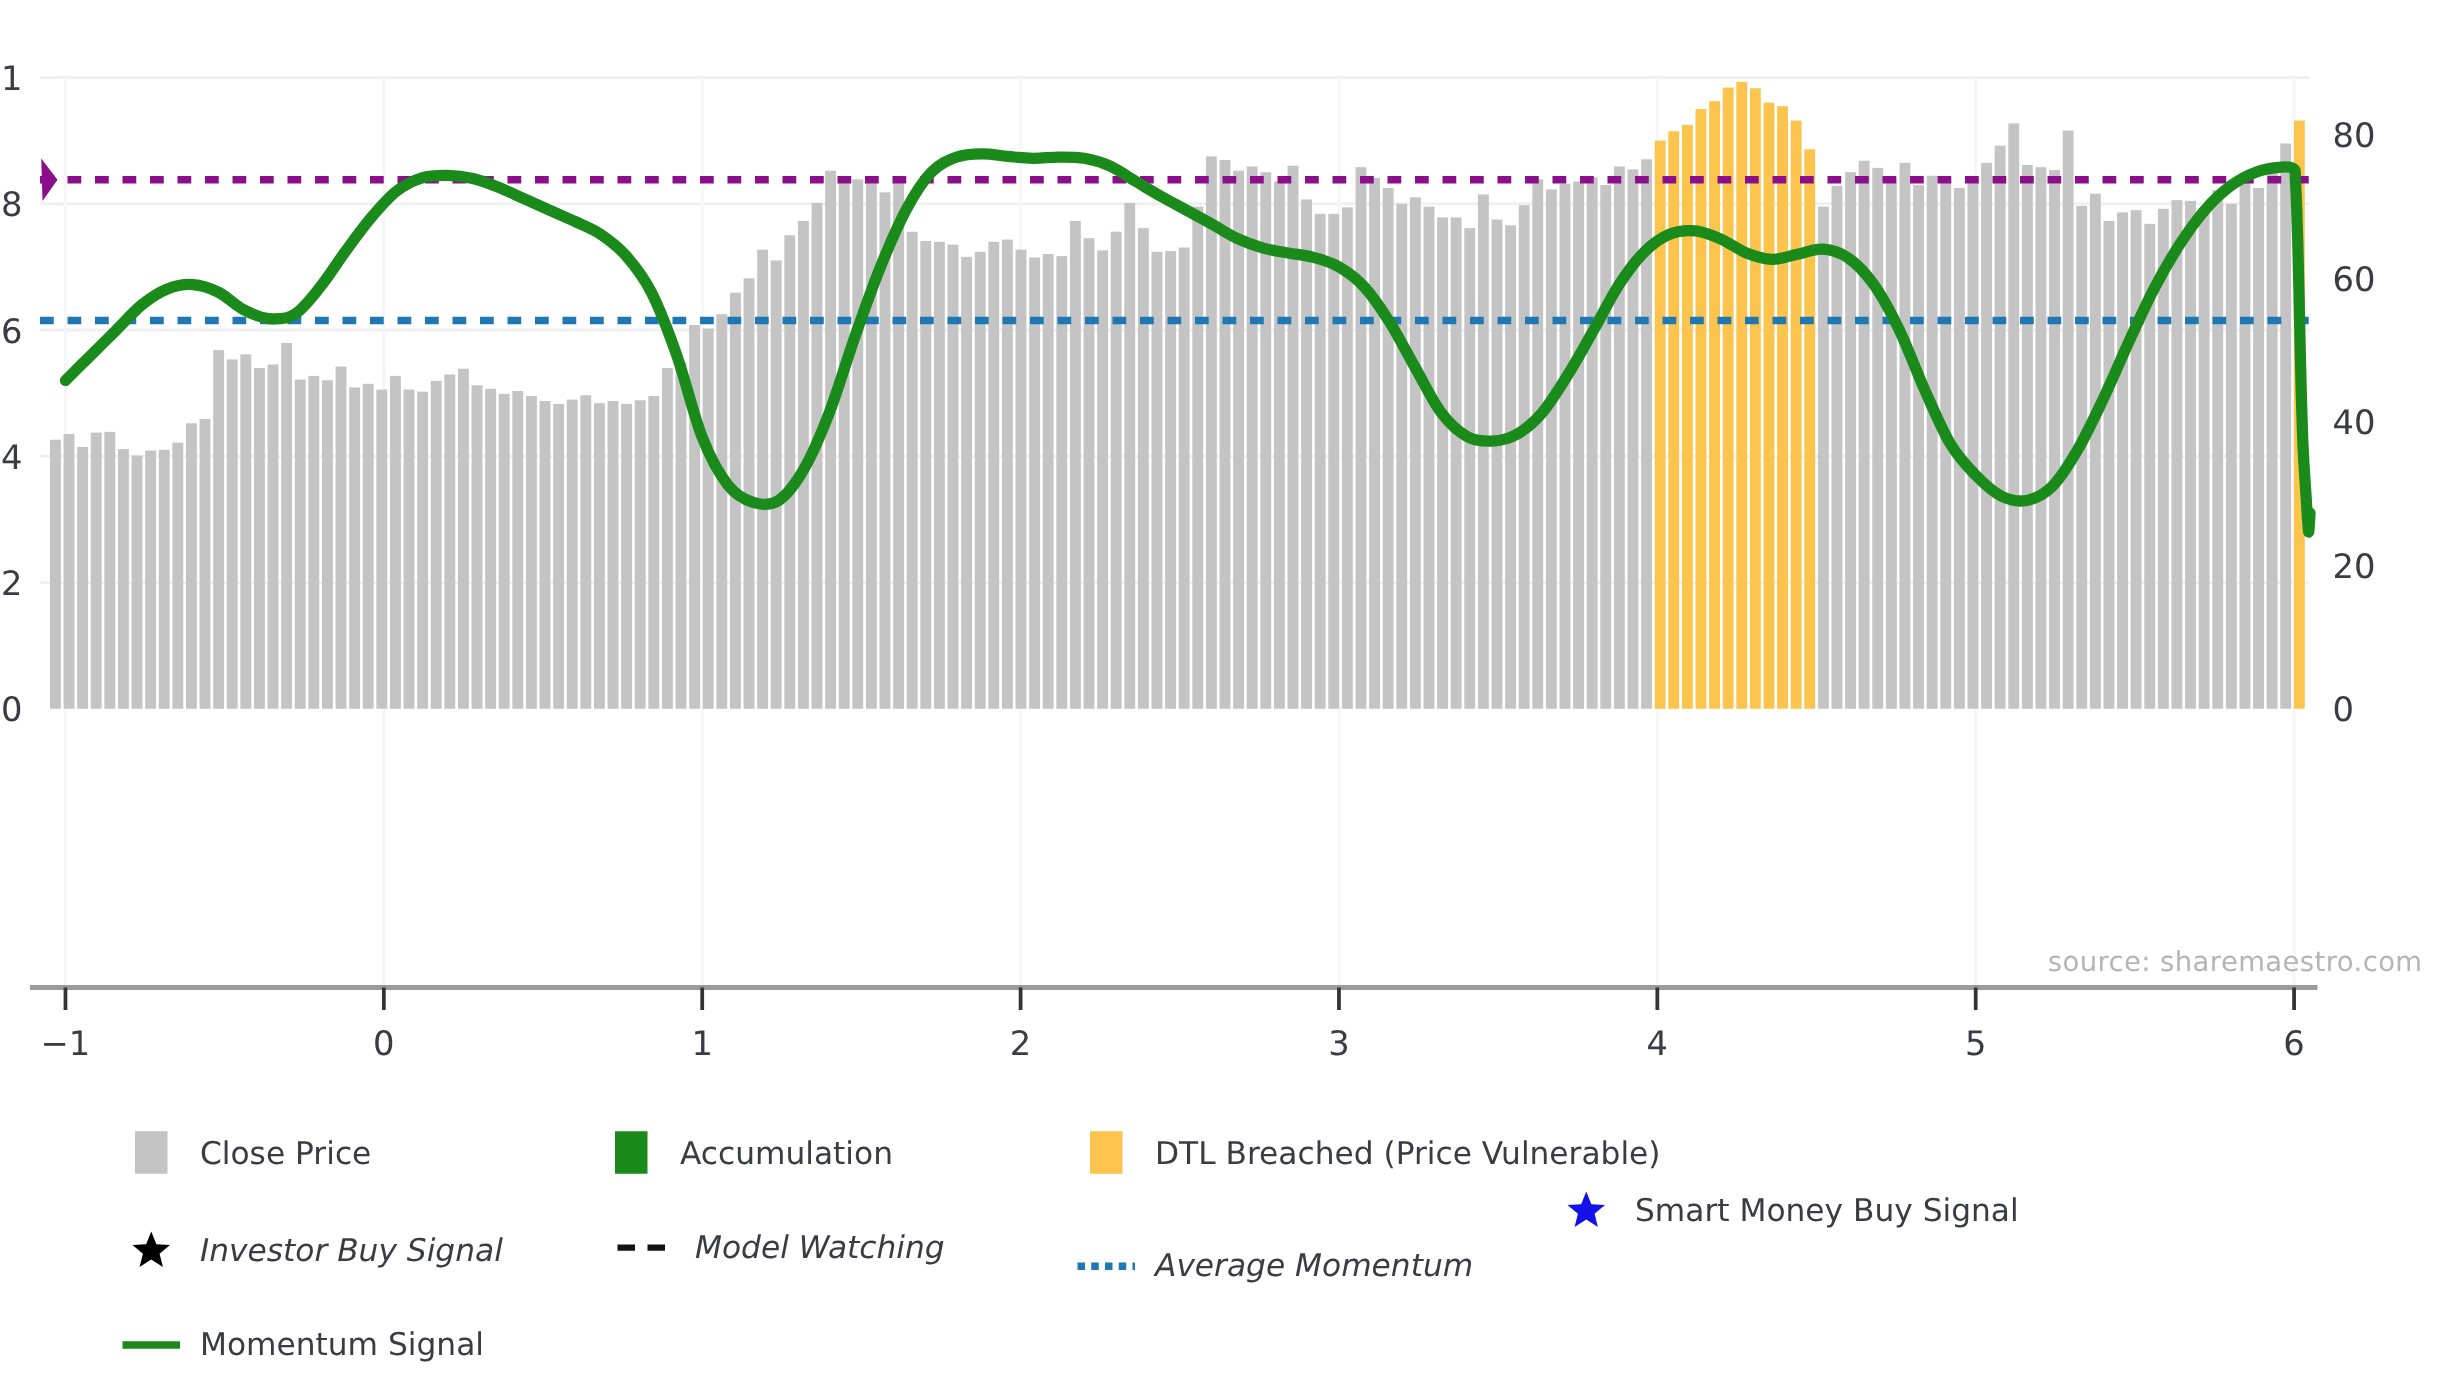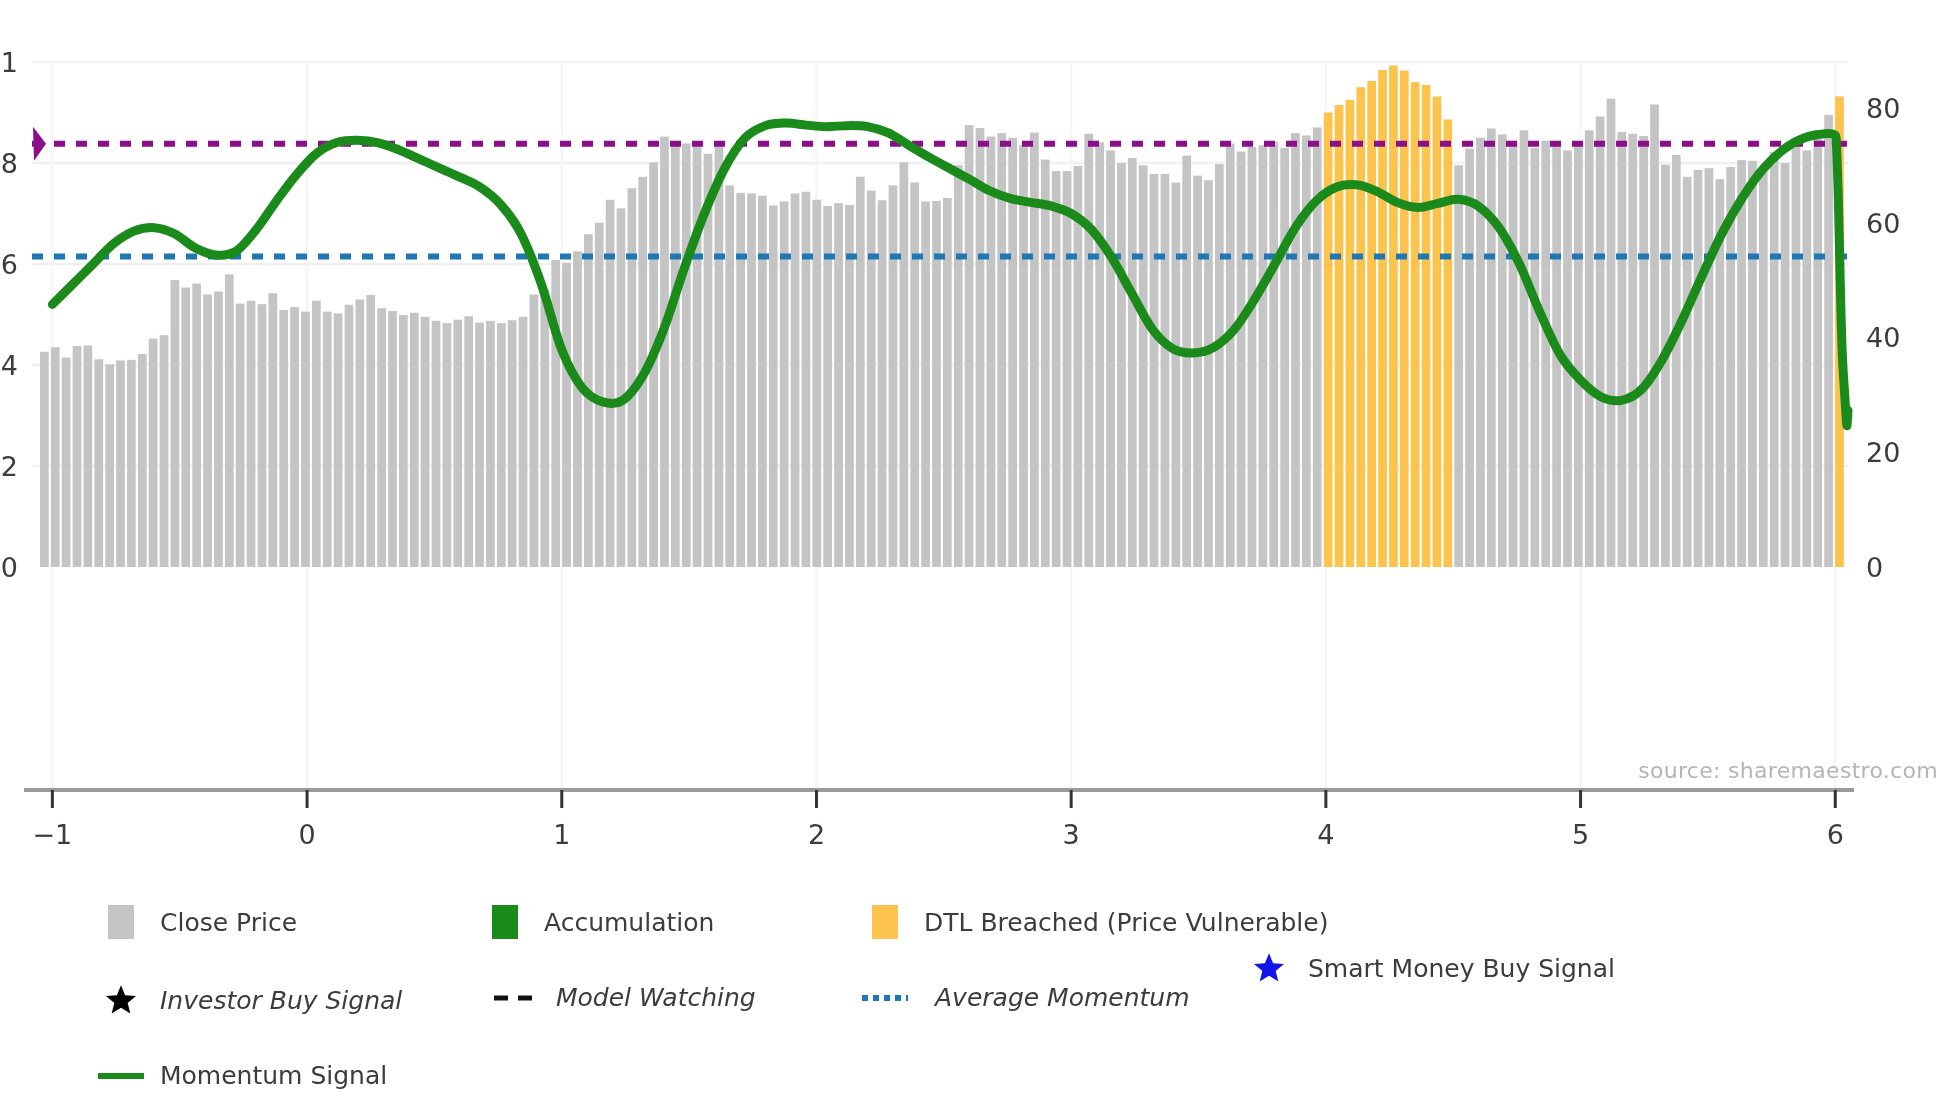--- a/index.html
+++ b/index.html
@@ -288,21 +288,21 @@
           <span class="legend-text">Investor Buy Signal</span>
         </div>
         <div class="legend-item" style="position: absolute; left: 492px; top: 39px;">
           <div class="mark">
             <svg width="50" height="14">
               <line x1="2" y1="7" x2="48" y2="7" stroke="#111111" stroke-width="5" stroke-dasharray="14 10"></line>
             </svg>
           </div>
           <span class="legend-text">Model Watching</span>
         </div>
-        <div class="legend-item" style="position: absolute; left: 860px; top: 39px; gap: 11px;">
+        <div class="legend-item" style="position: absolute; left: 860px; top: 54px;">
           <div class="mark">
             <svg width="50" height="14">
               <line x1="2" y1="7" x2="48" y2="7" stroke="#1f77b4" stroke-width="6" stroke-dasharray="6 5"></line>
             </svg>
           </div>
           <span class="legend-text">Average Momentum</span>
         </div>
       </div>
       <div class="legend-row" style="position: relative;">
         <div class="legend-item" style="position: absolute; left: 96px; top: 78px;">

